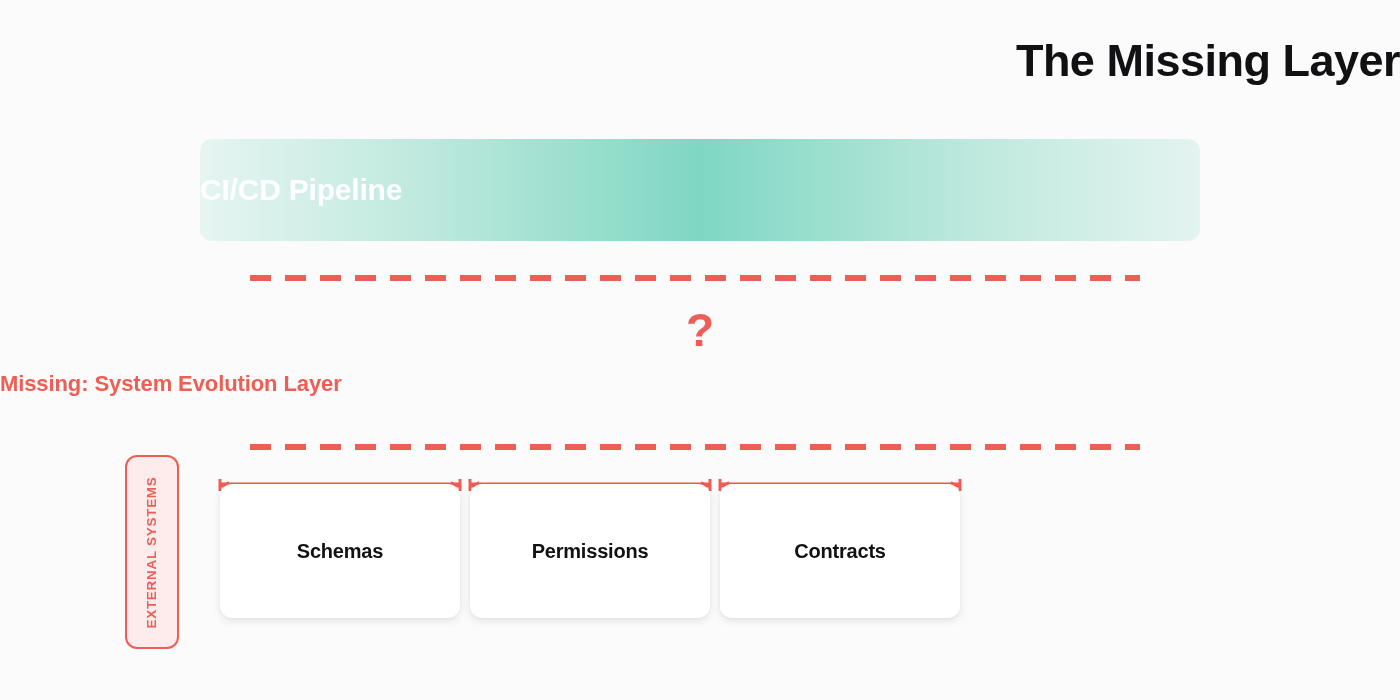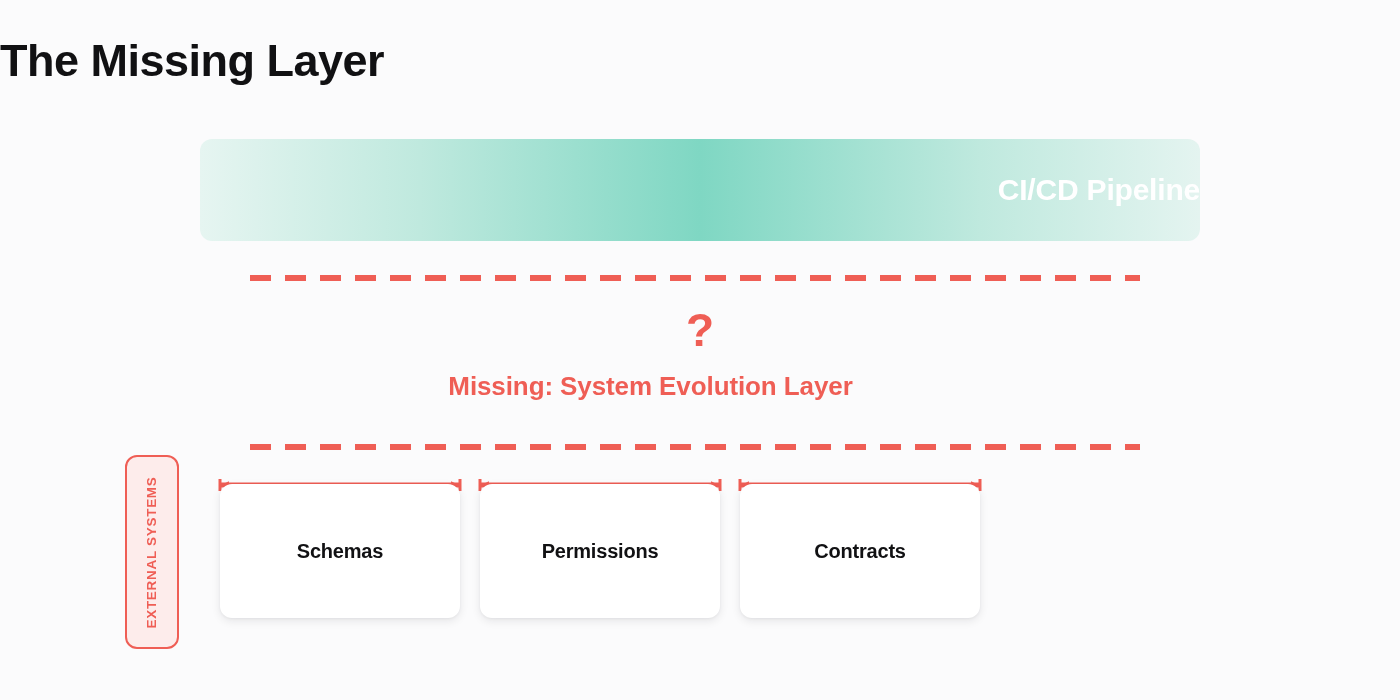--- a/index.html
+++ b/index.html
@@ -19,21 +19,21 @@
     position: absolute;
     inset: 0;
   }
 
   
   .page-title {
     position: absolute;
     top: 36px;
     left: 0;
     width: 1400px;
-    text-align: left;
+    text-align: right;
     font-size: 45px;
     font-weight: 700;
     letter-spacing: -0.5px;
     color: #111113;
     line-height: 1.1;
   }
 
   
   .pipeline-banner {
     position: absolute;
@@ -43,21 +43,21 @@
     height: 102px;
     border-radius: 12px;
     background: linear-gradient(90deg,
         #e6f5f1 0%,
         #bfe9de 22%,
         #7fd7c3 50%,
         #bfe9de 78%,
         #e4f4f0 100%);
     display: flex;
     align-items: center;
-    justify-content: flex-end;
+    justify-content: flex-start;
   }
   .pipeline-banner-label {
     font-size: 30px;
     font-weight: 700;
     color: #ffffff;
     letter-spacing: -0.2px;
   }
 
   
   .dashed-rule {
@@ -85,22 +85,22 @@
     font-size: 46px;
     font-weight: 700;
     color: #ef5e55;
     line-height: 1;
   }
   .missing-label {
     position: absolute;
     top: 371px;
     left: 0;
     width: 1301px;
-    text-align: center;
-    font-size: 26px;
+    text-align: left;
+    font-size: 22px;
     font-weight: 700;
     color: #ef5e55;
     letter-spacing: -0.1px;
   }
 
   
   .external-badge {
     position: absolute;
     left: 125px;
     top: 455px;
@@ -123,21 +123,21 @@
   }
 
   
   .card-row {
     position: absolute;
     left: 220px;
     top: 478px;
     width: 1020px;
     height: 140px;
     display: flex;
-    gap: 20px;
+    gap: 10px;
   }
   .card-slot {
     position: relative;
     width: 240px;
     height: 140px;
   }
   .card-arrow {
     position: absolute;
     top: 0;
     left: -2px;

